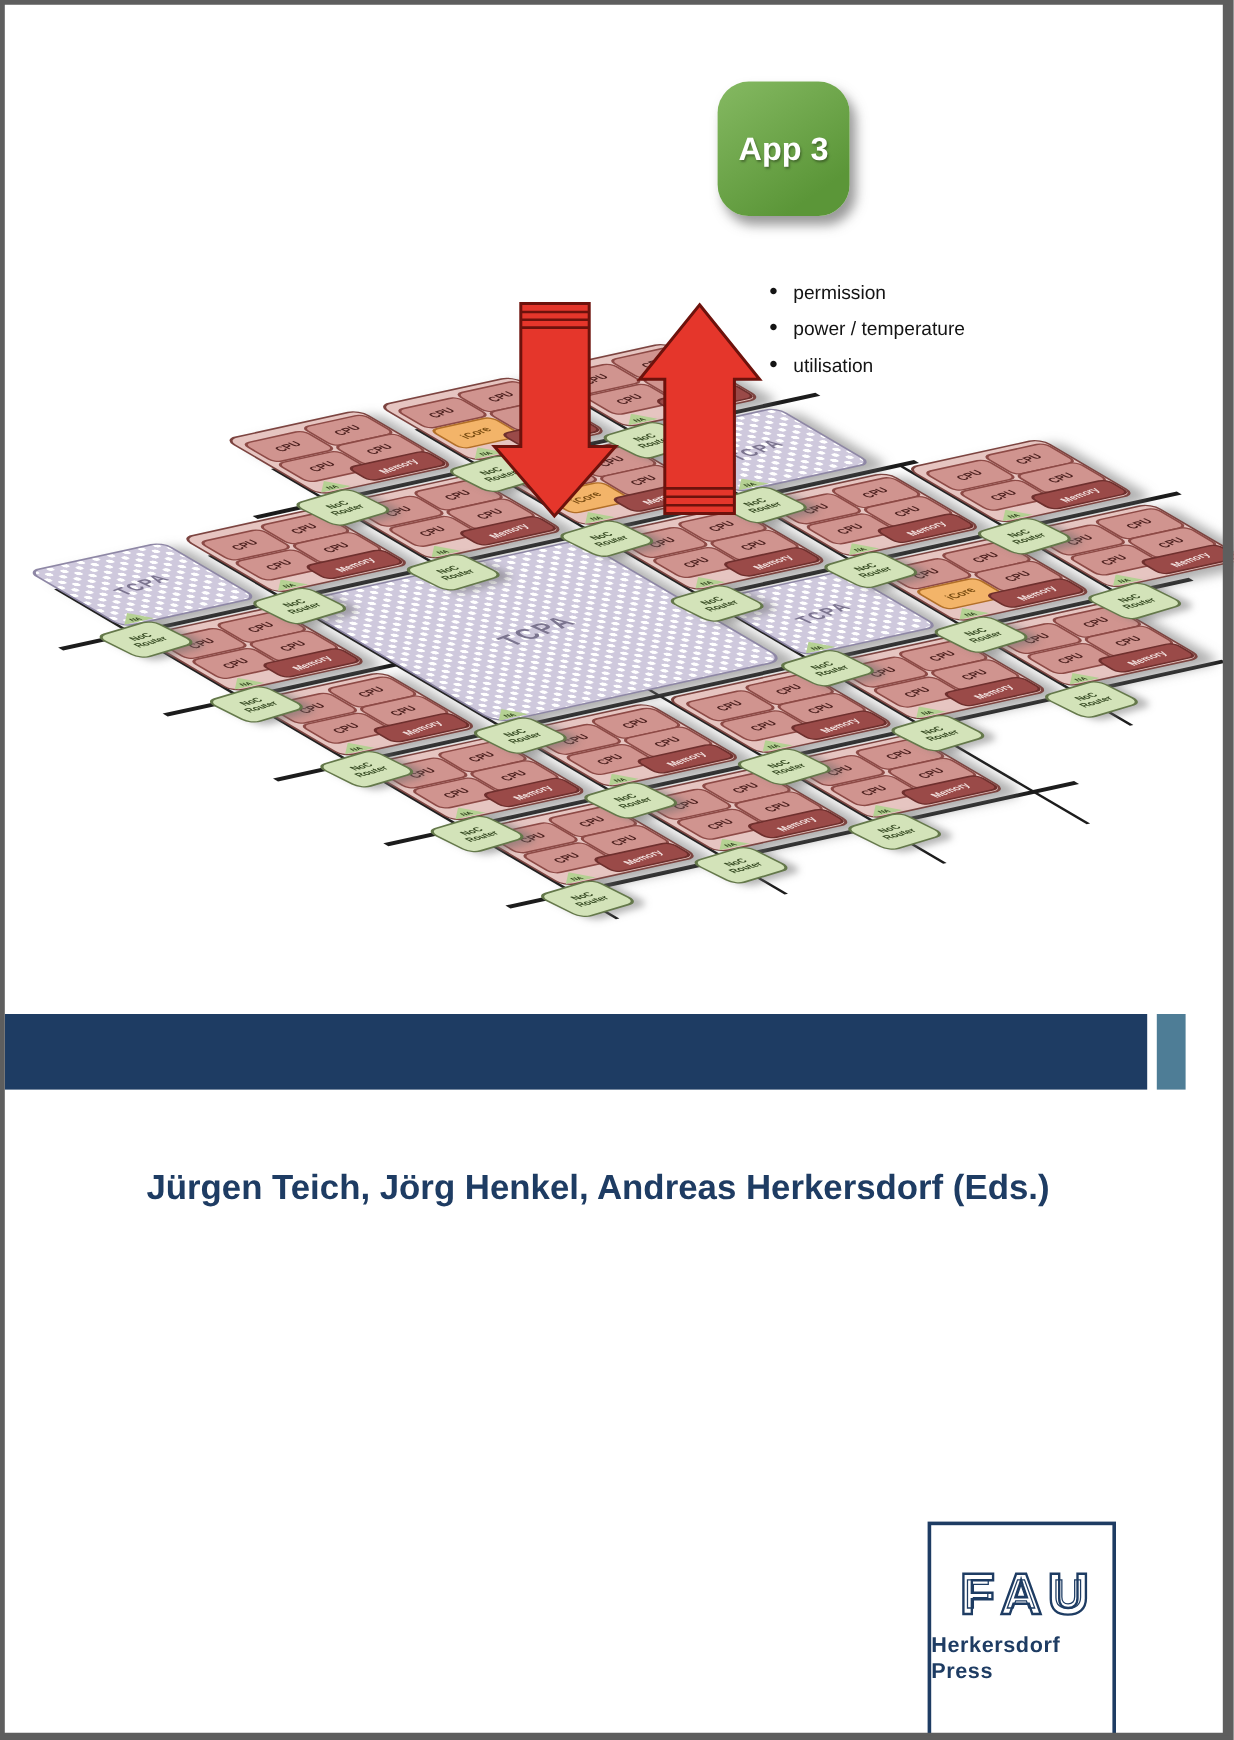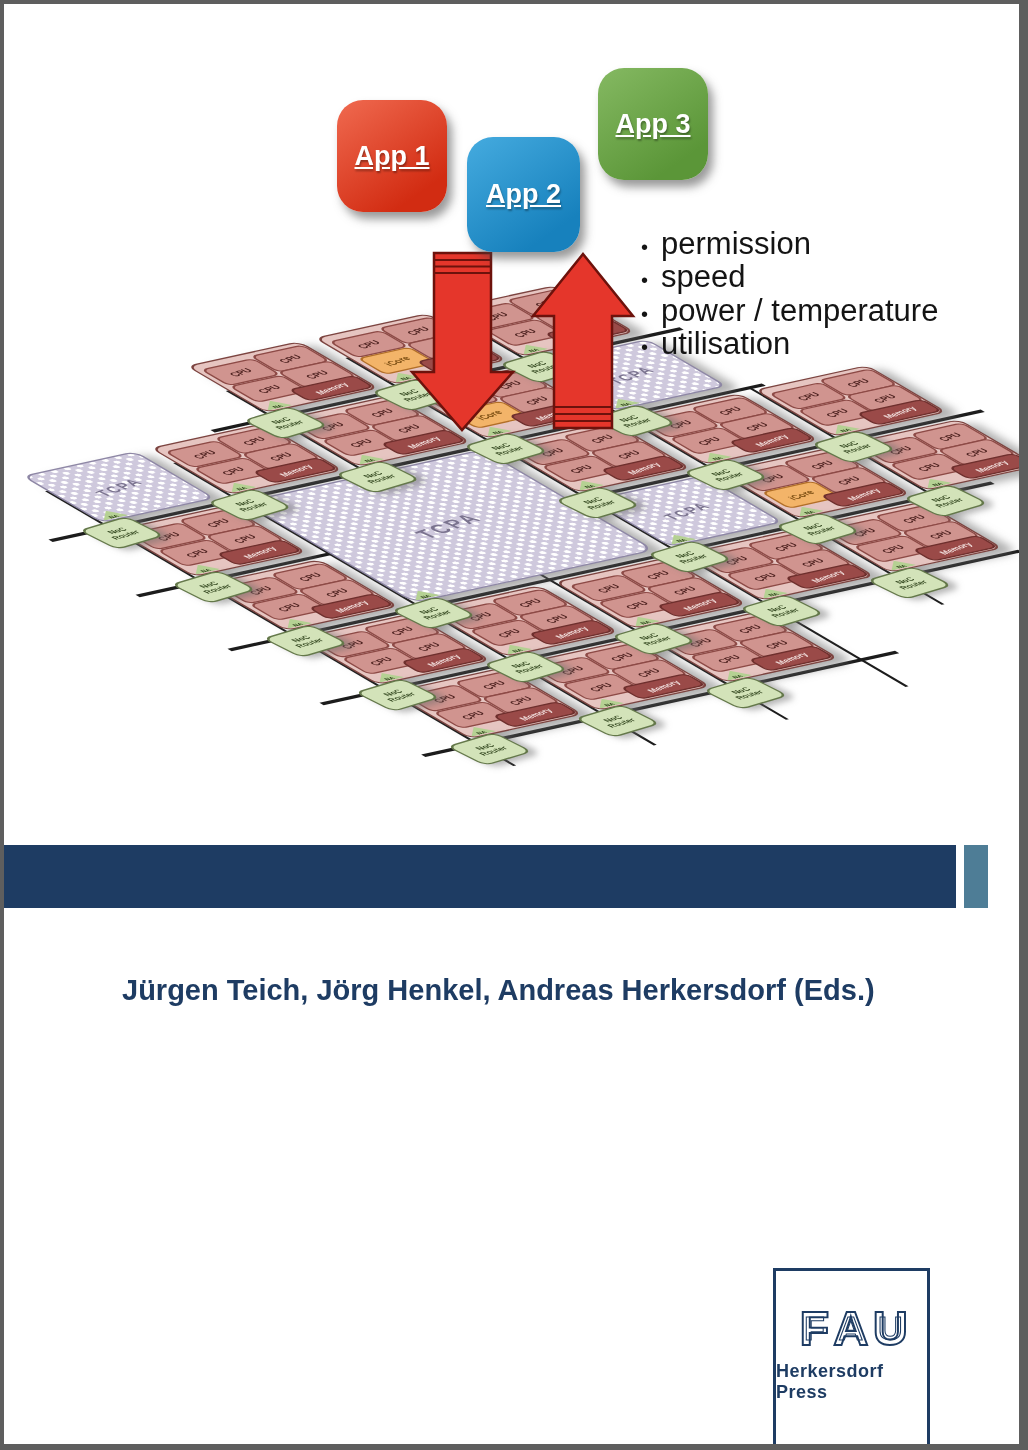--- a/index.html
+++ b/index.html
@@ -10,29 +10,28 @@
   .frame{position:absolute;inset:0;z-index:99;pointer-events:none;
     box-shadow: inset 0 0 0 4px var(--c-frame), inset -9px -6px 0 0 var(--c-frame);}
 
   
   .app{
     position:absolute;border-radius:26px;display:flex;align-items:center;justify-content:center;
     color:#fff;font-weight:bold;font-size:27px;
     box-shadow:5px 7px 10px rgba(70,70,70,.55);
     text-shadow:1px 2px 2px rgba(0,0,0,.35);
     z-index:7;
-    text-decoration:underline;
   }
   #app1{left:337px;top:100px;width:110px;height:112px;}
   #app2{left:467px;top:137px;width:113px;height:115px;}
   #app3{left:598px;top:68px;width:110px;height:112px;}
 
   
   .legend{position:absolute;z-index:6;margin:0;padding:0;list-style:none;
-    font-size:31px;color:#141414;line-height:29.4px;}
+    font-size:16px;color:#141414;line-height:29.4px;}
   #legend-left{left:318px;top:253px;}
   #legend-right{left:641px;top:229px;}
   .legend li::before{content:"•";margin-right:13px;font-size:20px;}
 
   
   .arrows{position:absolute;left:0;top:0;z-index:5;pointer-events:none;}
 
   
   #diagram{
     position:absolute;left:0;top:0;width:0;height:0;z-index:1;
@@ -542,33 +541,26 @@
       <line x1="435" y1="273" x2="490" y2="273" stroke="#6d120c" stroke-width="2.2"></line>
     </g>
     <g>
       <path d="M583,254 L633,316 H612 V428 H554 V316 H533 Z" fill="#e5362b" stroke="#6d120c" stroke-width="2.5"></path>
       <line x1="555" y1="407" x2="611" y2="407" stroke="#6d120c" stroke-width="2.2"></line>
       <line x1="555" y1="414" x2="611" y2="414" stroke="#6d120c" stroke-width="2.2"></line>
       <line x1="555" y1="421" x2="611" y2="421" stroke="#6d120c" stroke-width="2.2"></line>
     </g>
   </svg>
 
-  <div class="app" id="app1" style="background: linear-gradient(145deg, rgb(240, 106, 80), rgb(210, 44, 18) 80%);">
-    <span>App 1</span>
-  </div>
-  <div class="app" id="app2" style="background: linear-gradient(145deg, rgb(69, 171, 223), rgb(23, 129, 189) 80%);">
-    <span>App 2</span>
-  </div>
   <div class="app" id="app3" style="background: linear-gradient(145deg, rgb(133, 185, 98), rgb(91, 150, 56) 80%);">
     <span>App 3</span>
   </div>
 
   <ul class="legend" id="legend-right">
       <li>permission</li>
-      <li>speed</li>
       <li>power / temperature</li>
       <li>utilisation</li>
     </ul>
 
   <div class="band-navy"></div>
   <div class="band-teal"></div>
 
   <div class="authors">Jürgen Teich, Jörg Henkel, Andreas Herkersdorf (Eds.)</div>
 
   <div class="fau-box">

